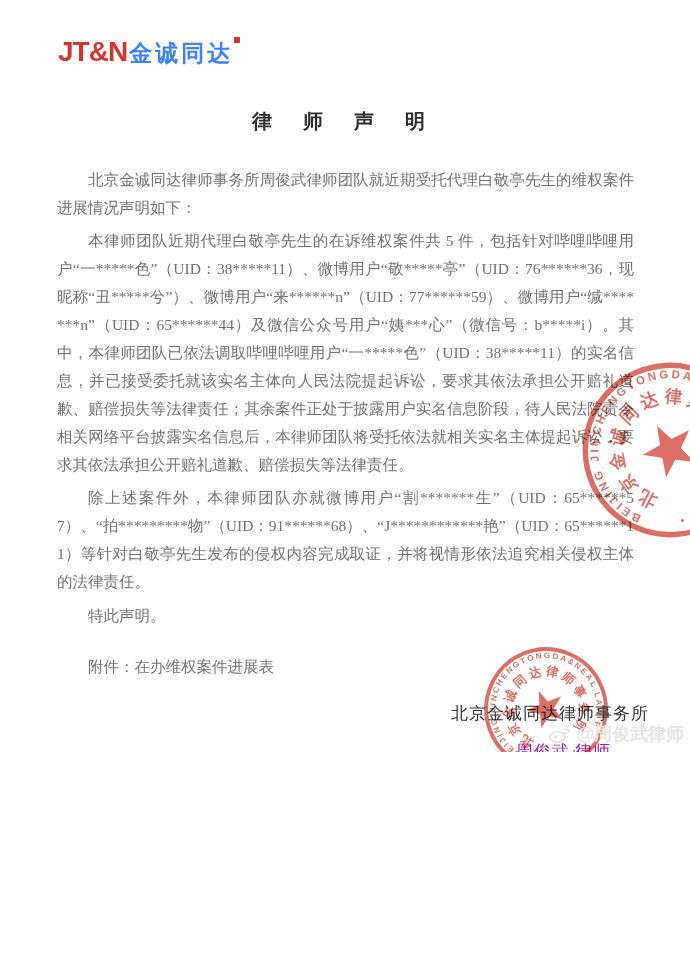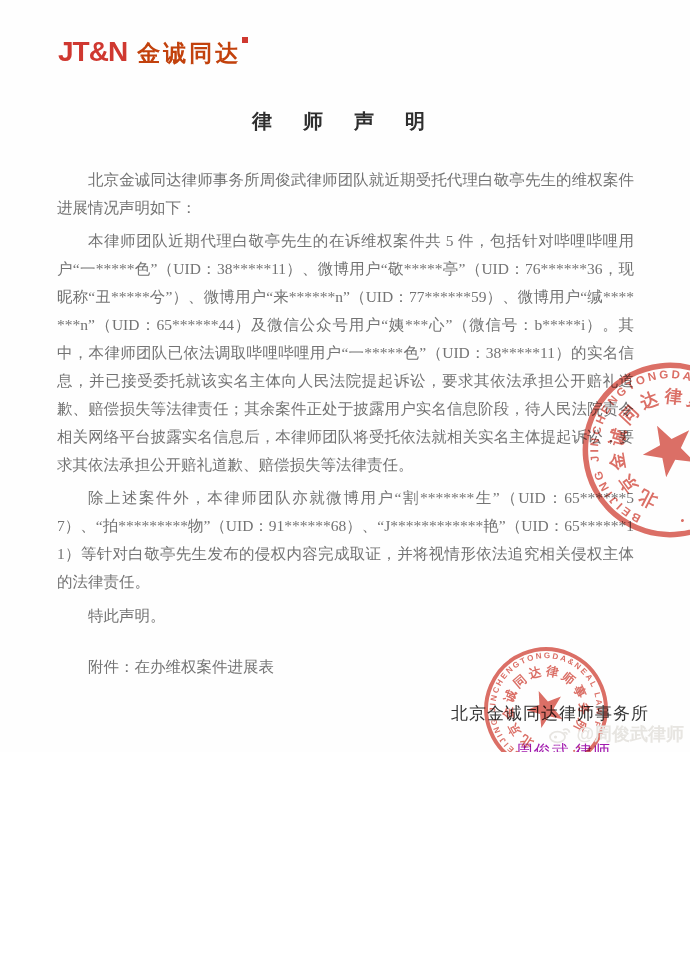--- a/index.html
+++ b/index.html
@@ -33,25 +33,25 @@
   }
   .logo-mark {
     position: absolute;
     right: -7px;
     top: 1px;
     width: 6px;
     height: 6px;
     background: #cf3830;
   }
   .logo-cjk {
-    margin-left: 10px;
+    margin-left: 2px;
     font-size: 23px;
     font-weight: 600;
     letter-spacing: 3px;
-    color: #c2410c;
+    color: #3b82f6;
   }
 
   
   .doc-title {
     position: absolute;
     left: 0; right: 0;
     top: 108px;
     text-align: center;
     font-size: 20px;
     font-weight: bold;

